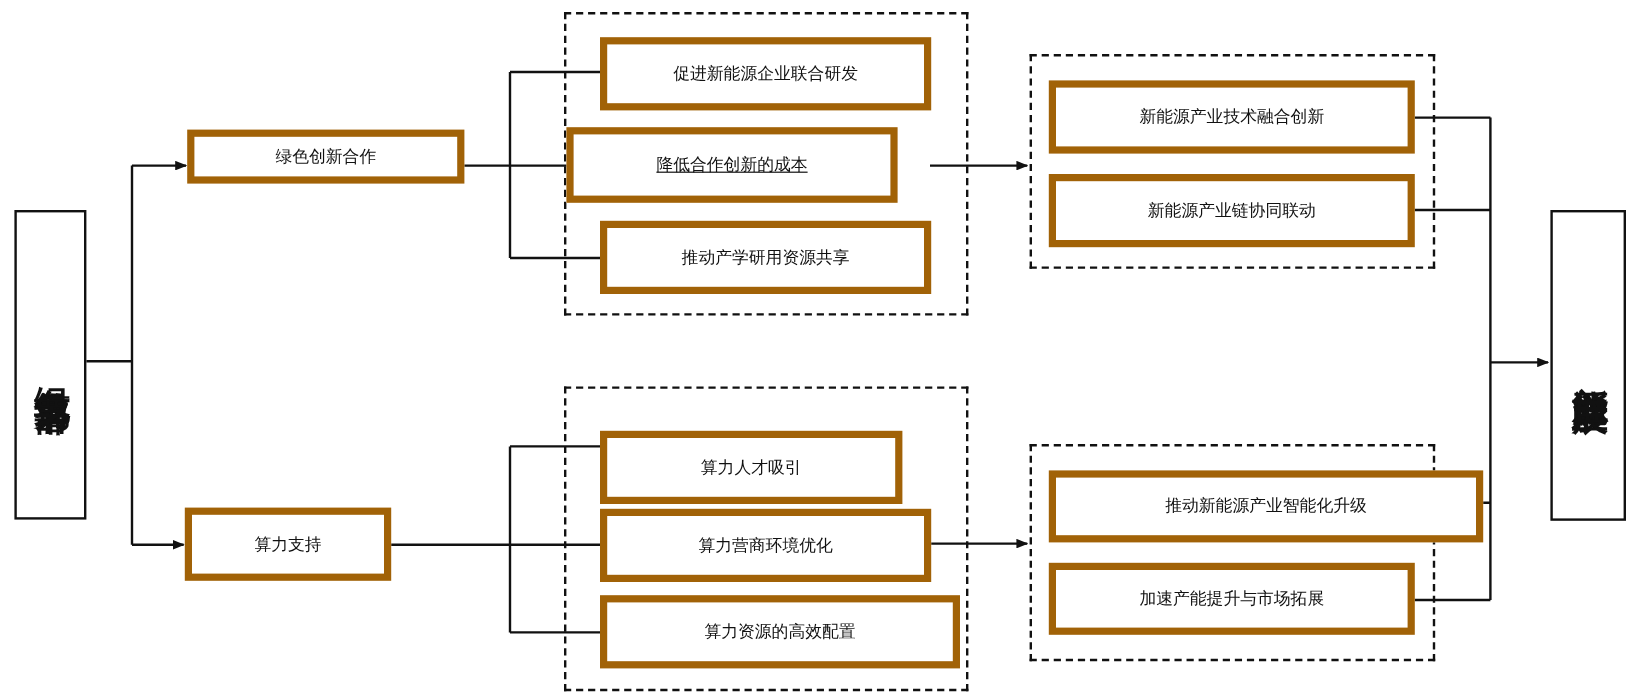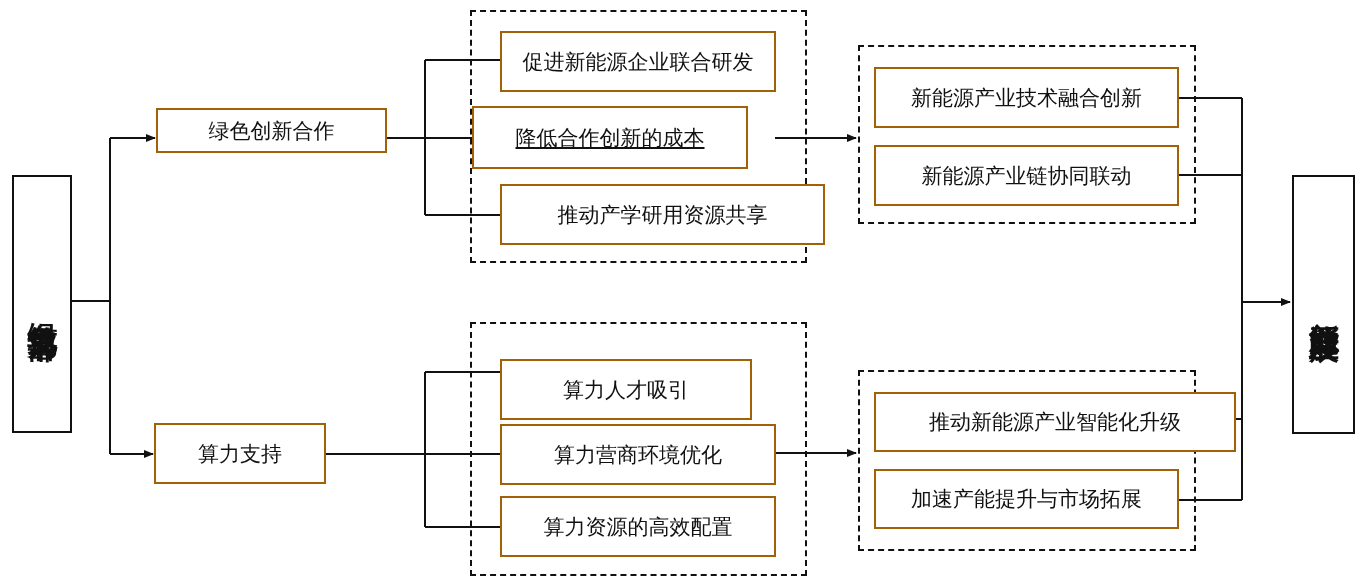--- a/index.html
+++ b/index.html
@@ -1,18 +1,18 @@
 <!DOCTYPE html>
 <html><head>
 <meta charset="utf-8">
 <style>
   html,body{margin:0;padding:0;background:#fff;}
   body{width:1359px;height:579px;position:relative;overflow:hidden;font-family:"DejaVu Sans",sans-serif;color:#111;}
   svg.lines{position:absolute;left:0;top:0;}
-  .box{position:absolute;box-sizing:border-box;border:2px solid #a16207;background:#fff;display:flex;align-items:center;justify-content:center;font-size:21px;white-space:nowrap;}
+  .box{position:absolute;box-sizing:border-box;border:6px solid #a16207;background:#fff;display:flex;align-items:center;justify-content:center;font-size:14px;white-space:nowrap;}
   .vbox{position:absolute;box-sizing:border-box;border:2px solid #111;background:#fff;display:flex;align-items:center;justify-content:center;font-size:30px;font-weight:bold;writing-mode:vertical-rl;text-orientation:upright;letter-spacing:2px;}
   .dash{position:absolute;box-sizing:border-box;border:2px dashed #111;}
 </style>
 </head>
 <body>
 
 <svg class="lines" width="1359" height="579">
   <defs>
     <marker id="arr" markerWidth="10" markerHeight="8" refX="9" refY="4" orient="auto" markerUnits="userSpaceOnUse">
       <path d="M0,0 L10,4 L0,8 z" fill="#111"></path>
@@ -47,32 +47,32 @@
     <span>算力支持</span>
   </div>
 
 <div class="dash" style="left:470px;top:10px;width:337px;height:253px;"></div>
 <div class="box" style="left:500px;top:31px;width:276px;height:61px;">
     <span>促进新能源企业联合研发</span>
   </div>
 <div class="box" style="left:472px;top:106px;width:276px;height:63px;text-decoration:underline;">
     <span>降低合作创新的成本</span>
   </div>
-<div class="box" style="left:500px;top:184px;width:325px;height:61px;">
+<div class="box" style="left:500px;top:184px;width:276px;height:61px;">
     <span>推动产学研用资源共享</span>
   </div>
 
 <div class="dash" style="left:470px;top:322px;width:337px;height:254px;"></div>
 <div class="box" style="left:500px;top:359px;width:252px;height:61px;">
     <span>算力人才吸引</span>
   </div>
 <div class="box" style="left:500px;top:424px;width:276px;height:61px;">
     <span>算力营商环境优化</span>
   </div>
-<div class="box" style="left:500px;top:496px;width:276px;height:61px;">
+<div class="box" style="left:500px;top:496px;width:300px;height:61px;">
     <span>算力资源的高效配置</span>
   </div>
 
 <div class="dash" style="left:858px;top:45px;width:338px;height:179px;"></div>
 <div class="box" style="left:874px;top:67px;width:305px;height:61px;">
     <span>新能源产业技术融合创新</span>
   </div>
 <div class="box" style="left:874px;top:145px;width:305px;height:61px;">
     <span>新能源产业链协同联动</span>
   </div>

